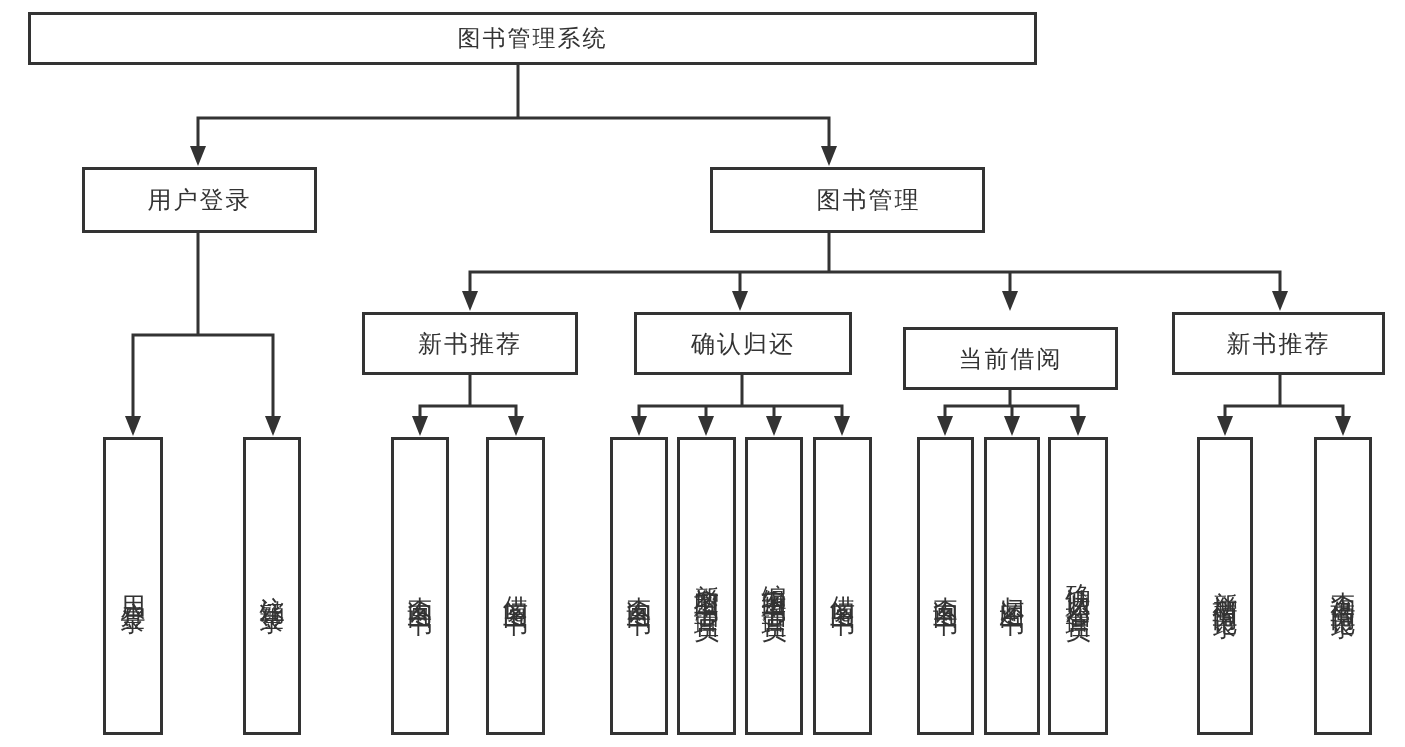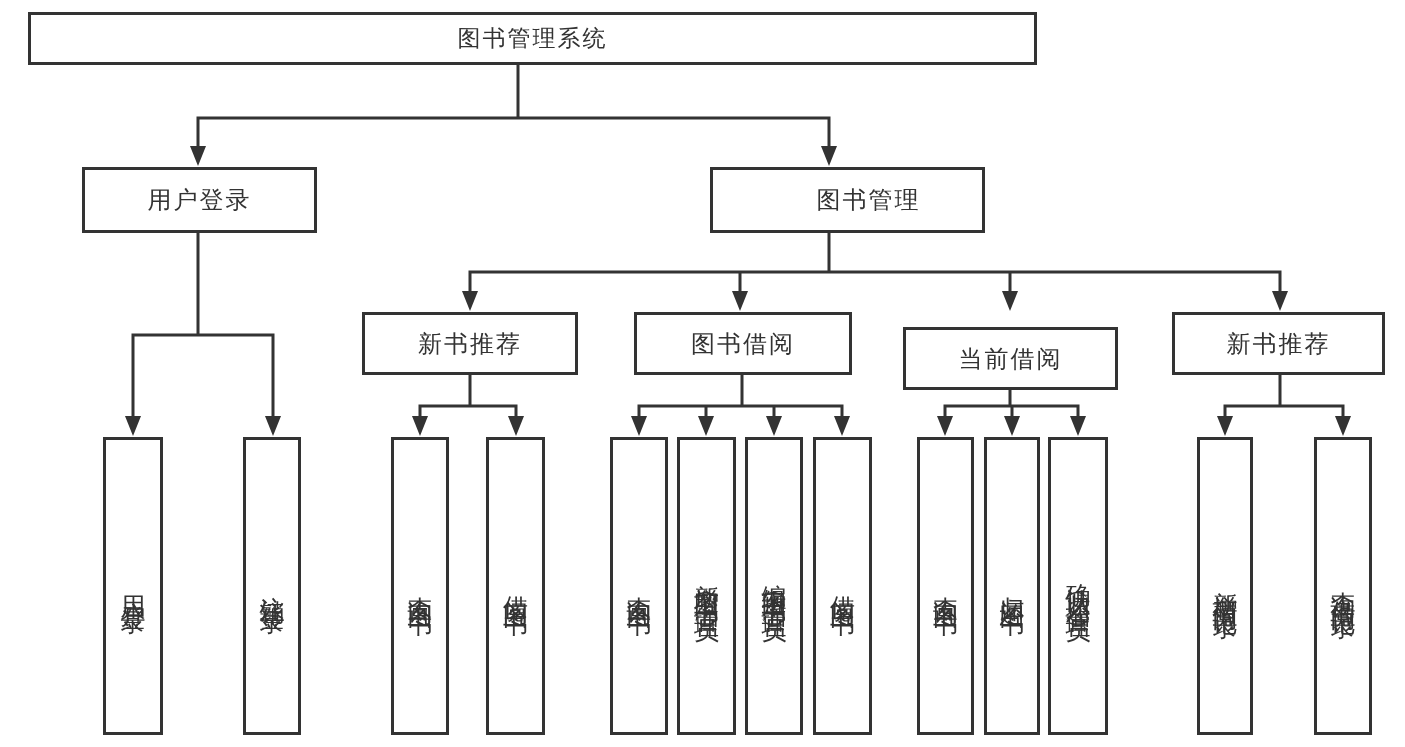--- a/index.html
+++ b/index.html
@@ -114,21 +114,21 @@
     <span class="hlabel">用户登录</span>
   </div>
   <div class="box" style="left:710px; top:167px; width:275px; height:66px;padding-left:42px;">
     <span class="hlabel">图书管理</span>
   </div>
 
   <div class="box" style="left:362px; top:312px; width:216px; height:63px;">
     <span class="hlabel">新书推荐</span>
   </div>
   <div class="box" style="left:634px; top:312px; width:218px; height:63px;">
-    <span class="hlabel">图书借阅</span>
+    <span class="hlabel">确认归还</span>
   </div>
   <div class="box" style="left:903px; top:327px; width:215px; height:63px;">
     <span class="hlabel">当前借阅</span>
   </div>
   <div class="box" style="left:1172px; top:312px; width:213px; height:63px;">
     <span class="hlabel">新书推荐</span>
   </div>
 
   <div class="box leaf" style="left:103px; width:60px;">
     <span class="vlabel">用户登录</span>

